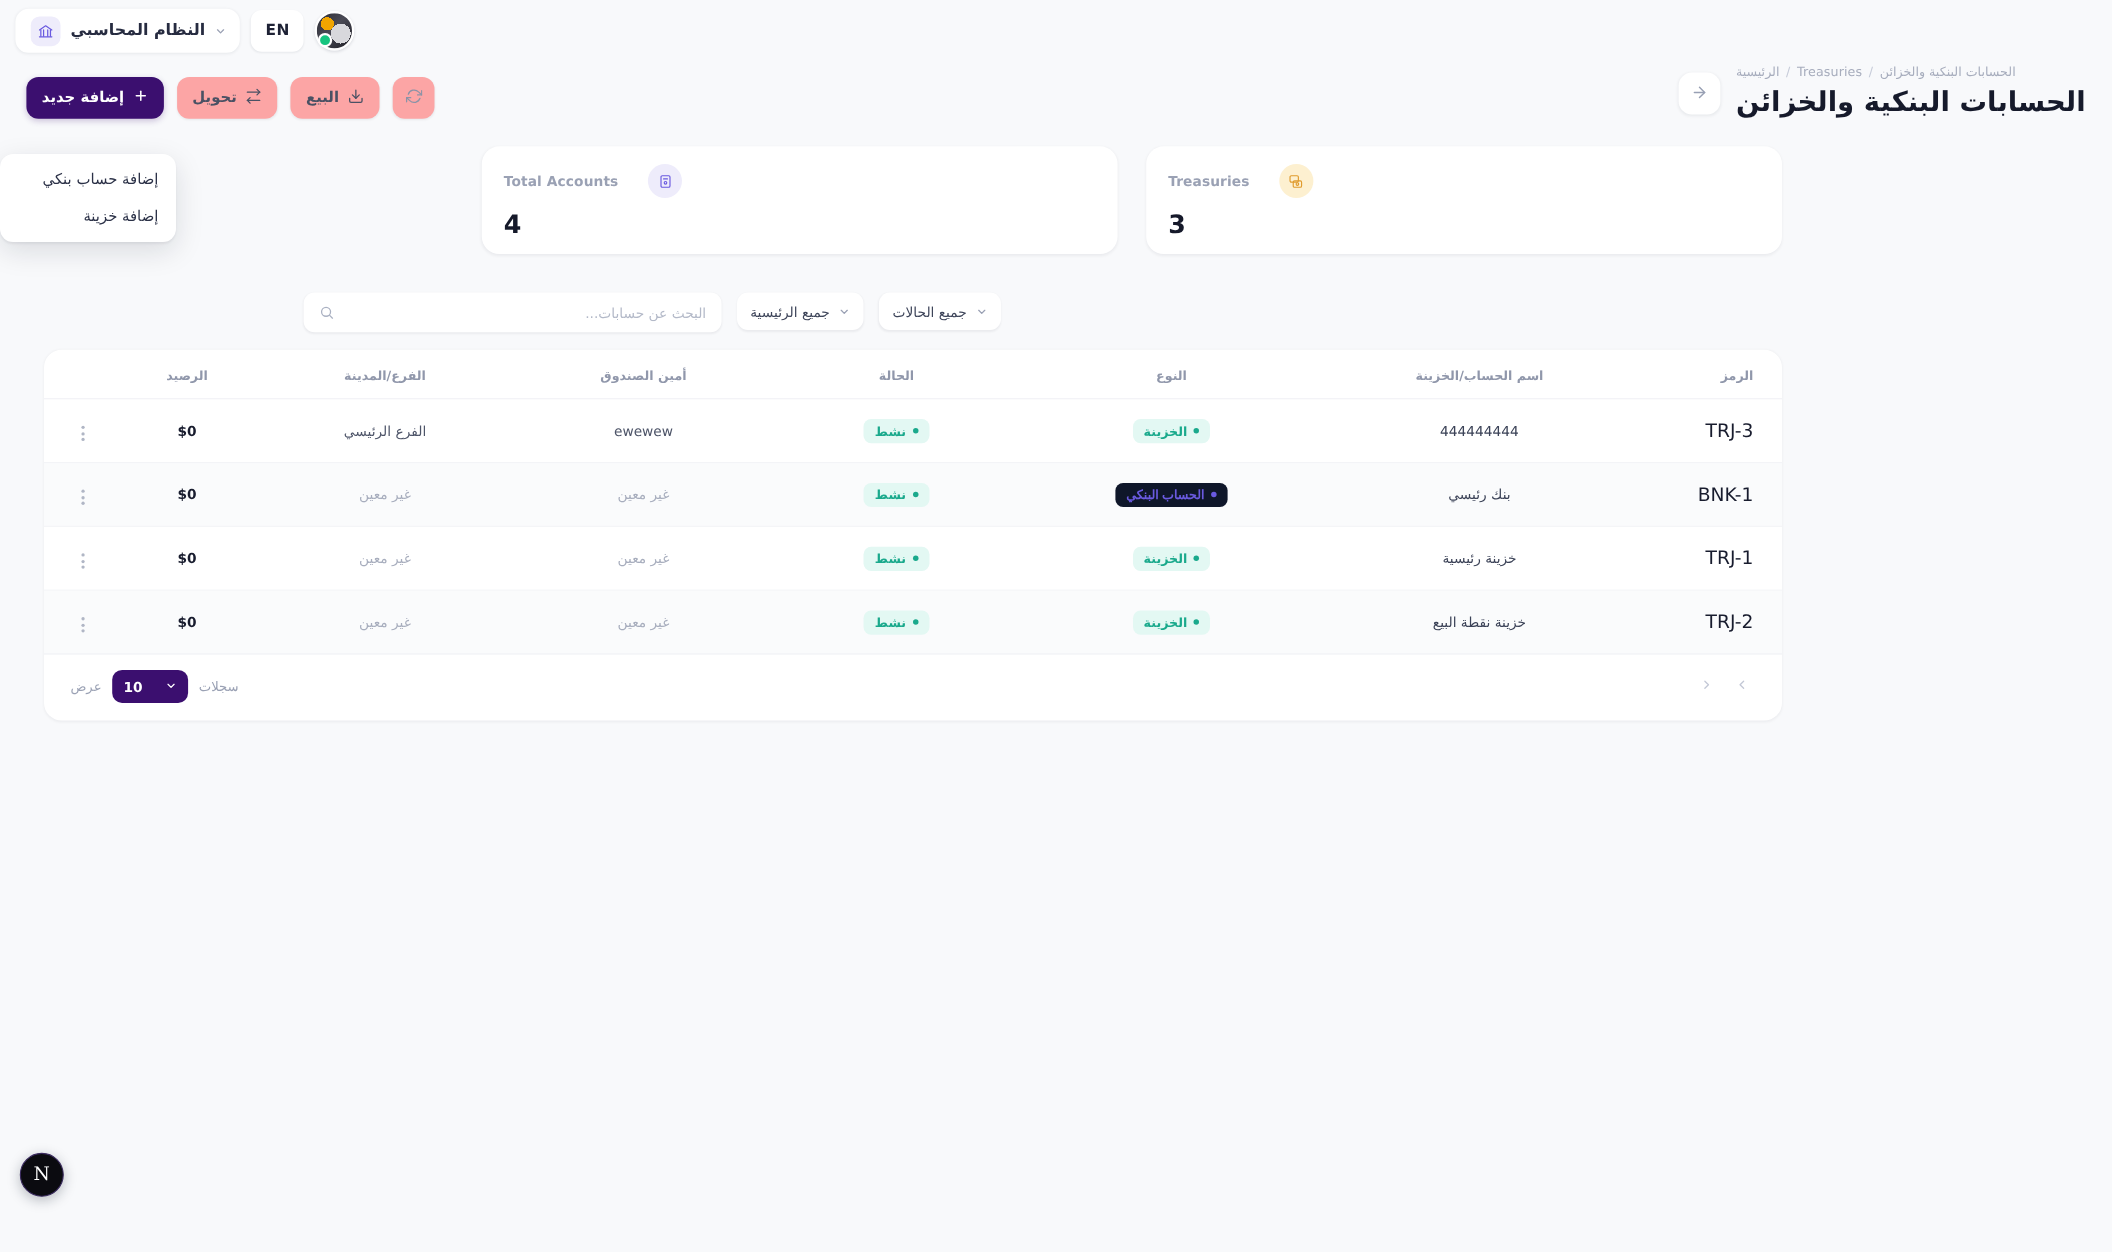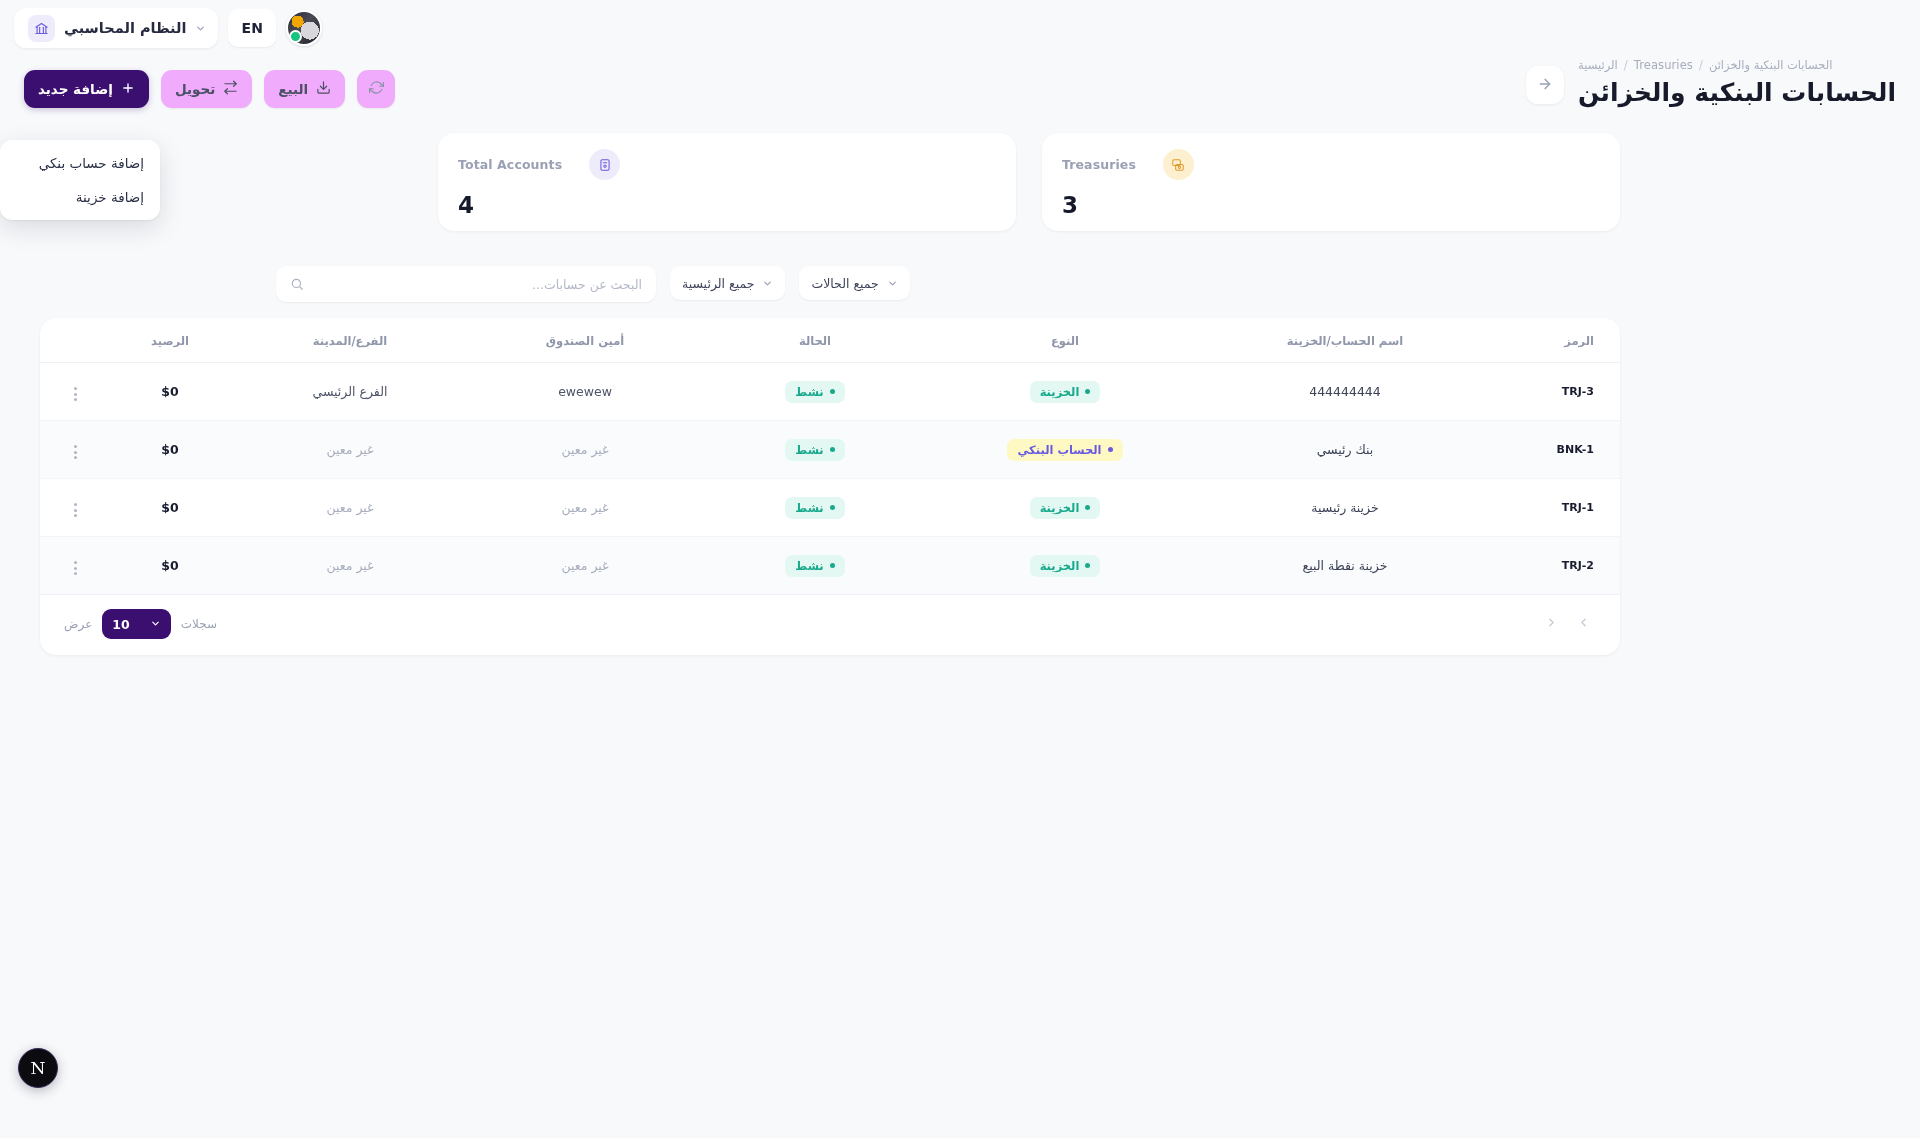--- a/index.html
+++ b/index.html
@@ -88,21 +88,21 @@
     position: absolute; left: 24px; top: 70px;
     display: flex; align-items: center; gap: 12px; flex-direction: row-reverse;
   }
   .btn {
     height: 38px; border-radius: 11px; border: none; cursor: pointer;
     display: flex; align-items: center; gap: 8px; flex-direction: row-reverse;
     padding: 0 14px; font-size: 13.5px; font-weight: 600;
     font-family: inherit;
   }
   .btn-primary { background: #3b0f6f; color: #fff; box-shadow: 0 2px 6px rgba(59,15,111,.24); }
-  .btn-ghost { background: #f0abfc; color: #4a5164; box-shadow: 0 1px 2px rgba(16,24,40,.07); }
+  .btn-ghost { background: #fca5a5; color: #4a5164; box-shadow: 0 1px 2px rgba(16,24,40,.07); }
   .btn-icon-only { width: 38px; padding: 0; justify-content: center; color: #8b93a7; }
 
   .menu-pop {
     position: absolute; left: 0; top: 116px; width: 160px;
     background: #fff; border-radius: 12px;
     box-shadow: 0 8px 26px rgba(16,24,40,.13), 0 1px 2px rgba(16,24,40,.06);
     padding: 6px 0; overflow: hidden; margin-top: 24px;
   }
   .menu-item {
     padding: 9px 16px; font-size: 13.5px; color: #2b3147;
@@ -178,39 +178,39 @@
   thead th.c-branch { width: 240px; }
   thead th.c-balance { width: 120px; }
   thead th.c-actions { width: 70px; }
 
   tbody td {
     padding: 15px 10px; font-size: 12.5px; text-align: center;
     border-bottom: 1px solid #f3f4f7; color: #4d5468;
   }
   tbody tr:nth-child(even) { background: #fafbfc; }
   tbody tr:last-child td { border-bottom: 1px solid #f0f1f5; }
-  td.code { text-align: right; padding-right: 26px; font-weight: 700; color: #181c2e; font-size: 11px; }
+  td.code { text-align: right; padding-right: 26px; font-weight: 400; color: #181c2e; font-size: 17px; }
   td.name { color: #3b4257; font-weight: 500; }
   td.muted { color: #a7adbd; }
   td.balance { font-weight: 800; color: #181c2e; }
   td.actions { text-align: center; }
   .kebab {
     width: 22px; height: 22px; display: inline-flex; flex-direction: column;
     align-items: center; justify-content: center; gap: 2.5px; cursor: pointer;
   }
   .kebab i { width: 3px; height: 3px; border-radius: 50%; background: #b0b6c5; display: block; }
 
   .badge {
     display: inline-flex; align-items: center; gap: 6px; flex-direction: row-reverse;
     height: 22px; padding: 0 10px; border-radius: 7px;
     font-size: 11.5px; font-weight: 600; white-space: nowrap;
   }
   .badge .dot { width: 5px; height: 5px; border-radius: 50%; background: currentColor; flex: none; }
   .badge-teal { background: #e3f8f3; color: #1aa98c; }
-  .badge-purple { background: #fef9c3; color: #6a5ae0; }
+  .badge-purple { background: #0f172a; color: #6a5ae0; font-family: Liberation Serif, serif; }
 
   
   .pagination {
     display: flex; align-items: center; justify-content: space-between;
     padding: 14px 24px 16px; flex-direction: row;
   }
   .pg-left { display: flex; align-items: center; gap: 6px; }
   .pg-arrow {
     width: 26px; height: 26px; border-radius: 8px; background: transparent;
     display: flex; align-items: center; justify-content: center;

